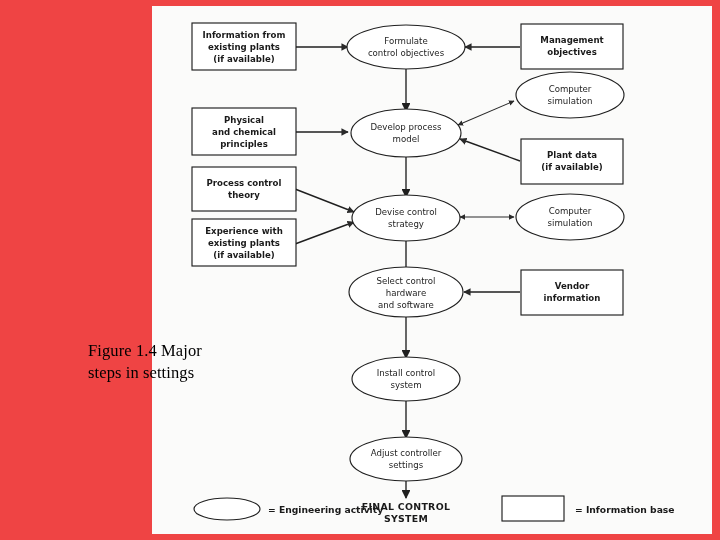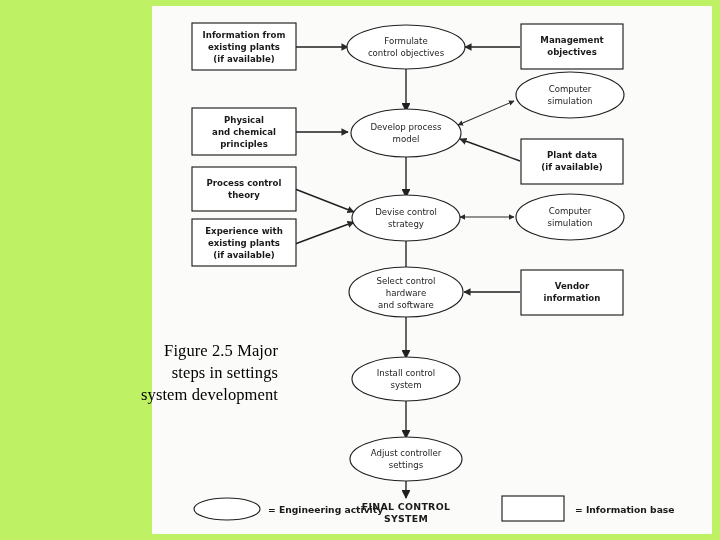--- a/index.html
+++ b/index.html
@@ -4,24 +4,23 @@
 <style>
   html, body {
     margin: 0;
     padding: 0;
     background: #ffffff;
   }
   #page {
     position: relative;
     width: 720px;
     height: 540px;
-    background: #bef264;
+    background: #ef4444;
     overflow: hidden;
     font-family: "Liberation Sans", sans-serif;
-    text-align: right;
   }
   
   #figure-plate {
     position: absolute;
     left: 152px;
     top: 6px;
     width: 560px;
     height: 528px;
     background: #fbfbfa;
   }
@@ -249,18 +248,17 @@
         <g>
           <rect class="shape-box" x="350" y="490" width="62" height="25"></rect>
           <text class="legend-text" x="423" y="504">= Information base</text>
         </g>
       </g>
 
     </svg>
   </div>
 
   <div id="figure-caption">
-    <span class="cap-line">Figure 2.5 Major</span>
+    <span class="cap-line">Figure 1.4 Major</span>
     <span class="cap-line">steps in settings</span>
-    <span class="cap-line">system development</span>
   </div>
 
 </div>
 
 </body></html>

